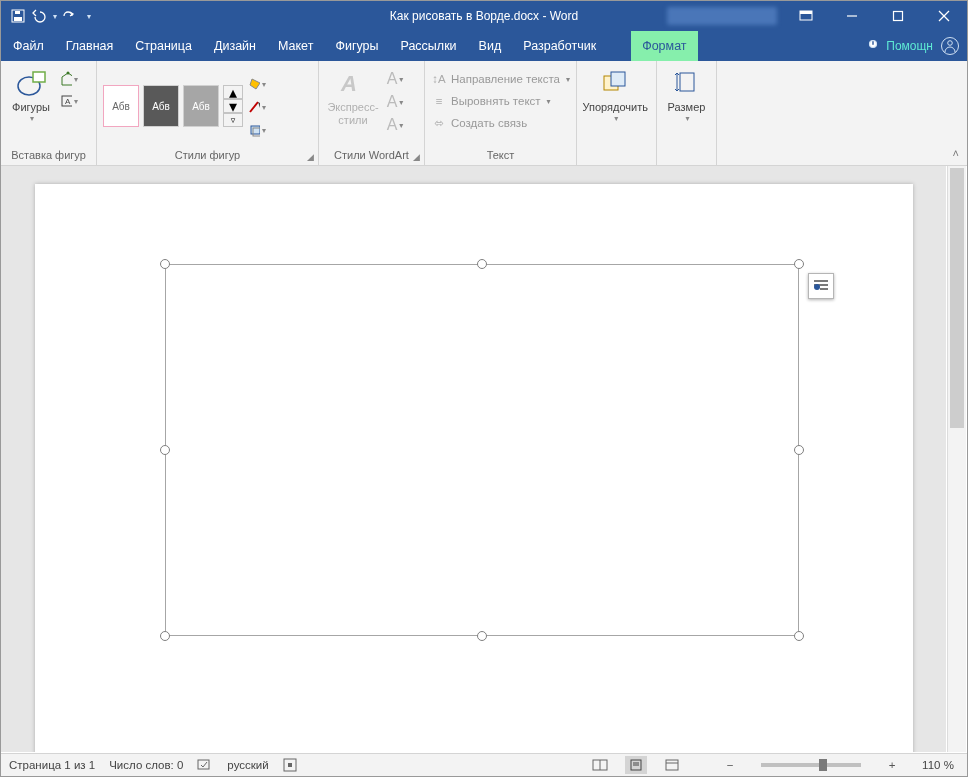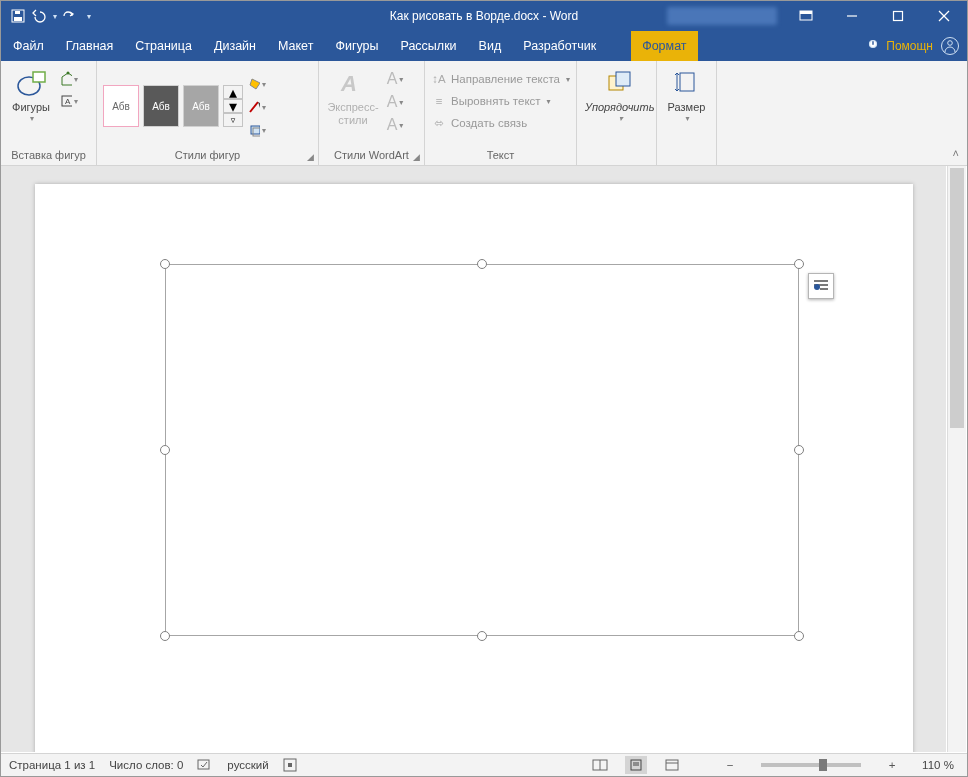--- a/index.html
+++ b/index.html
@@ -9,23 +9,23 @@
   .qat { display: flex; align-items: center; gap: 4px; padding-left: 10px; }
   .qat .ic, .win-btn .ic { width:16px; display:inline-block; text-align:center; }
   .title-text { position:absolute; left:50%; transform:translateX(-50%); font-size:12px; white-space:nowrap;}
   .win-controls { margin-left:auto; display:flex; align-items:center; height:100%;}
   .win-btn { width:46px; height:100%; display:flex; align-items:center; justify-content:center; cursor:pointer;}
   .user-blur { width:110px; height:18px; background:#4a76b8; border-radius:2px; filter:blur(2px); margin-right:6px;}
   
   .tabs { height: 30px; background:#2b579a; display:flex; align-items:stretch; color:#fff; font-size:12.5px; padding-left:1px;}
   .tab { padding:0 11px; display:flex; align-items:center; cursor:pointer; white-space:nowrap;}
   .tab.file { background:#2b579a; }
-  .tab.active { background:#eab308; color:#2b579a; }
+  .tab.active { background:#86efac; color:#2b579a; }
   .tabs-right { margin-left:auto; display:flex; align-items:center; padding-right:8px; gap:8px;}
-  .help { display:flex; align-items:center; gap:4px; color:#eab308; font-size:12px; cursor:text;}
+  .help { display:flex; align-items:center; gap:4px; color:#5eead4; font-size:12px; cursor:text;}
   .share-ic { width:18px; height:18px; border:1px solid #cfe0f3; border-radius:50%; display:inline-block; position:relative;}
   
   .ribbon { height:105px; background:#f3f3f3; border-bottom:1px solid #d4d4d4; display:flex; position:relative;}
   .group { border-right:1px solid #d4d4d4; padding:4px 6px 2px 6px; display:flex; flex-direction:column; justify-content:space-between;}
   .group-label { text-align:center; font-size:11px; color:#666; height:16px; line-height:16px; white-space:nowrap; position:relative;}
   .group-label .launcher { position:absolute; right:-2px; top:2px; font-size:9px; color:#888; cursor:pointer;}
   .gbody { display:flex; align-items:flex-start; gap:4px; flex:1;}
   .big-btn { display:flex; flex-direction:column; align-items:center; justify-content:flex-start; width:56px; padding:2px; cursor:pointer; font-size:11px; color:#444; text-align:center; line-height:1.2;}
   .big-btn .bicon { width:32px; height:32px; margin-bottom:2px; display:flex; align-items:center; justify-content:center;}
   .mini-btn { width:20px; height:20px; cursor:pointer; display:inline-flex; align-items:center; justify-content:center; border:1px solid transparent;}
@@ -254,21 +254,21 @@
       </div>
       <div class="txt-row">
         <span class="ic">⬄</span>
         <span>Создать связь</span>
       </div>
     </div>
     <div class="group-label">Текст</div>
   </div>
 
   <div class="group" style="width:80px;border-right:1px solid #d4d4d4;">
-    <div class="gbody" style="justify-content:flex-start;font-style:italic;">
+    <div class="gbody" style="justify-content:flex-end;">
       <div class="big-btn" style="width:74px;">
         <span class="bicon">
           <svg width="28" height="26">
               <rect x="3" y="6" width="14" height="14" fill="#fff3cc" stroke="#b38600"></rect>
               <rect x="10" y="2" width="14" height="14" fill="#deebf7" stroke="#2b579a"></rect>
             </svg>
         </span>
         <span>Упорядочить</span>
         <span class="arrow">▾</span>
       </div>

